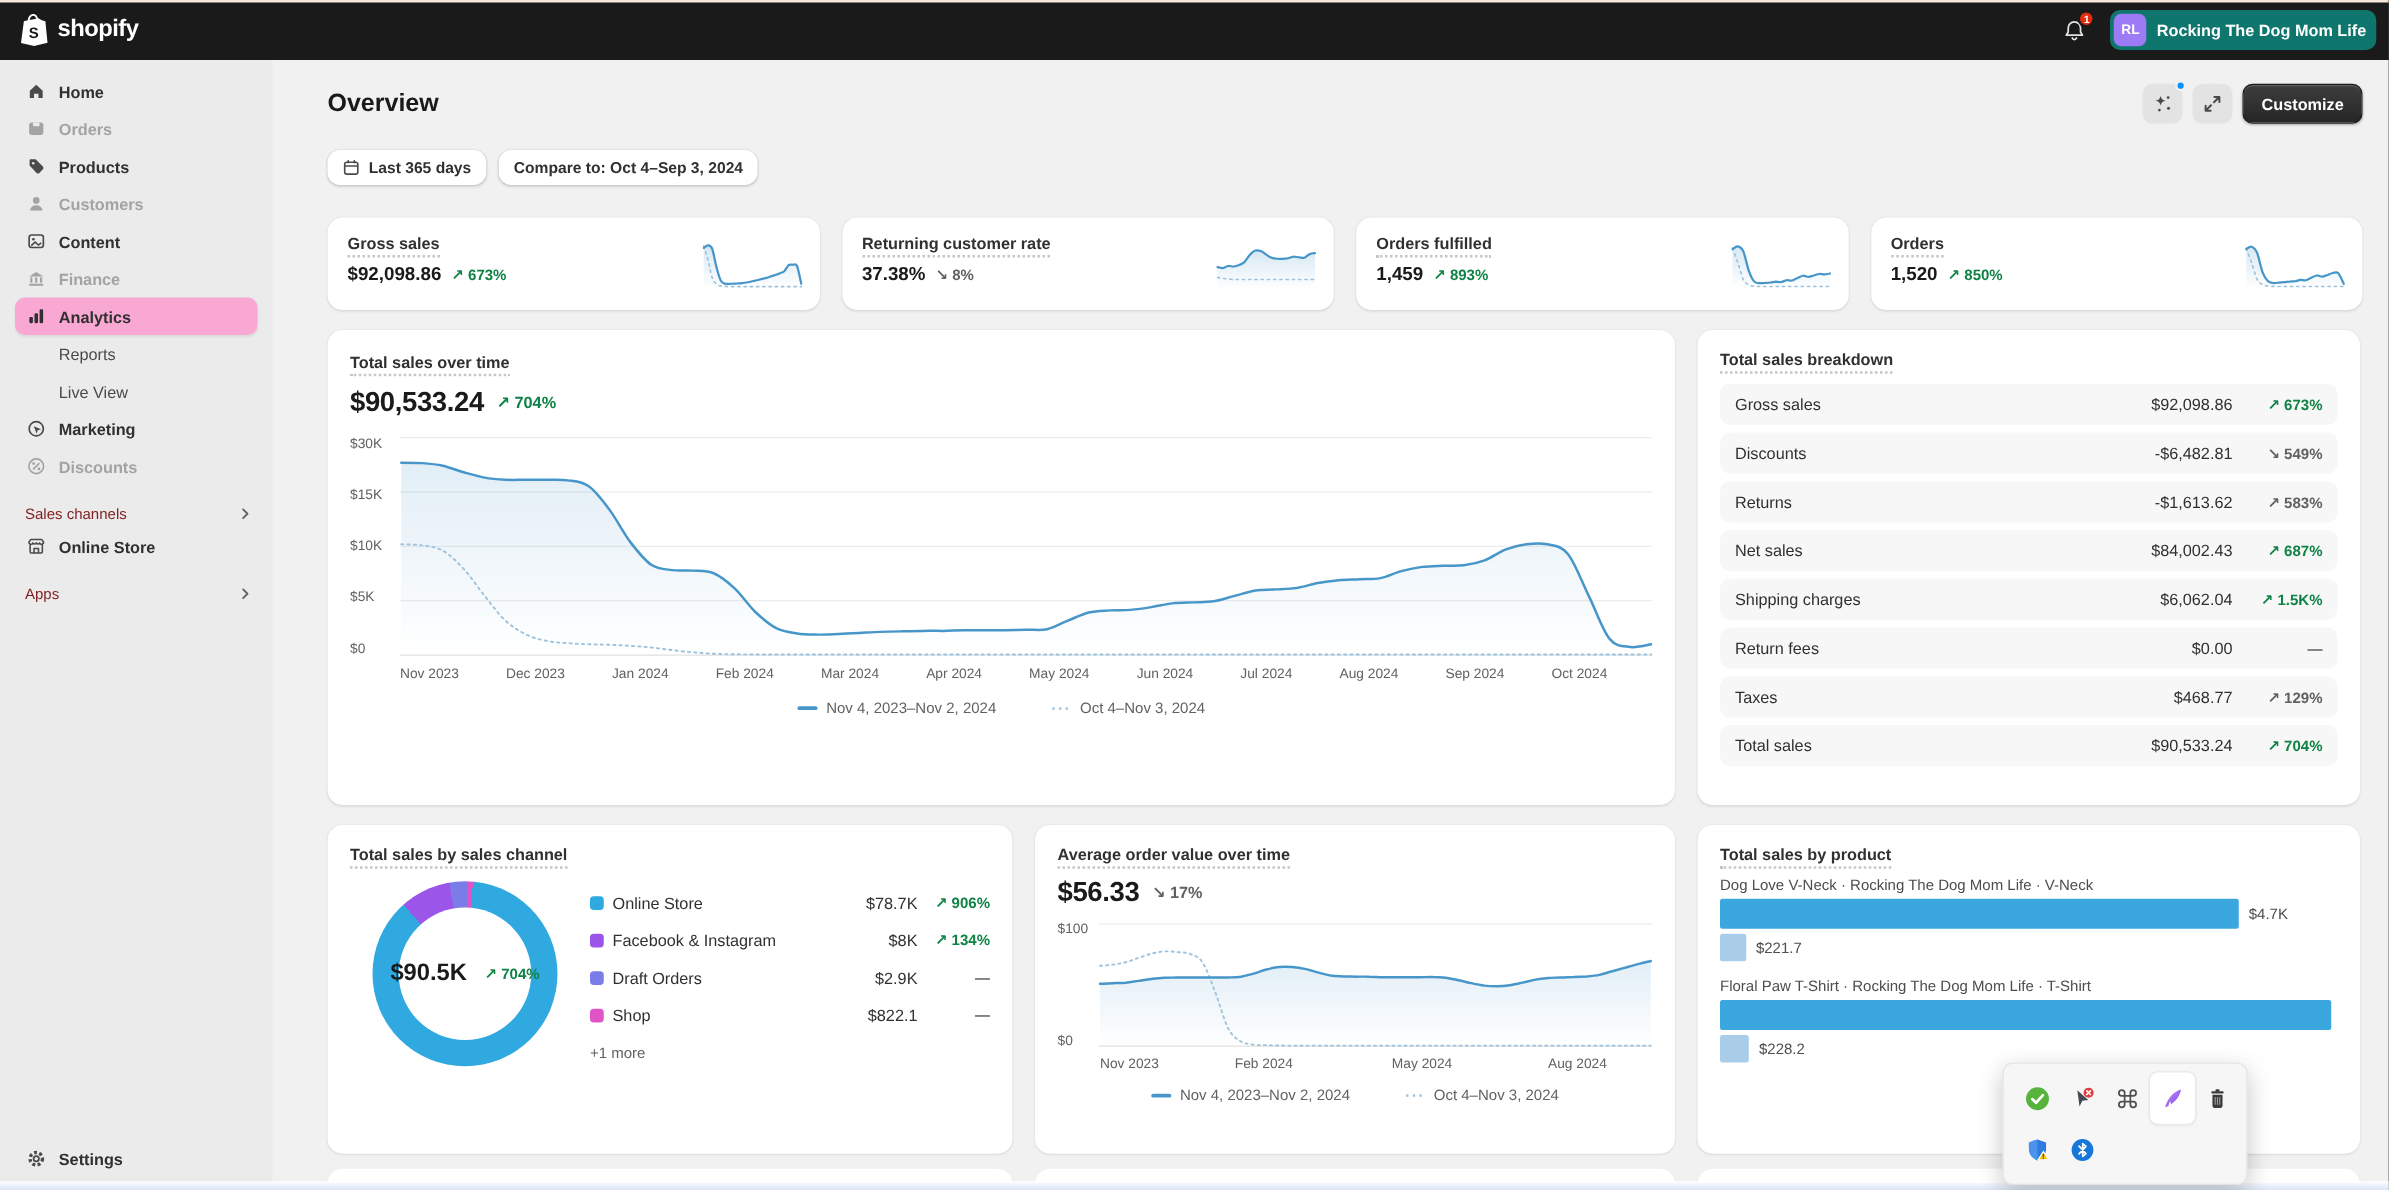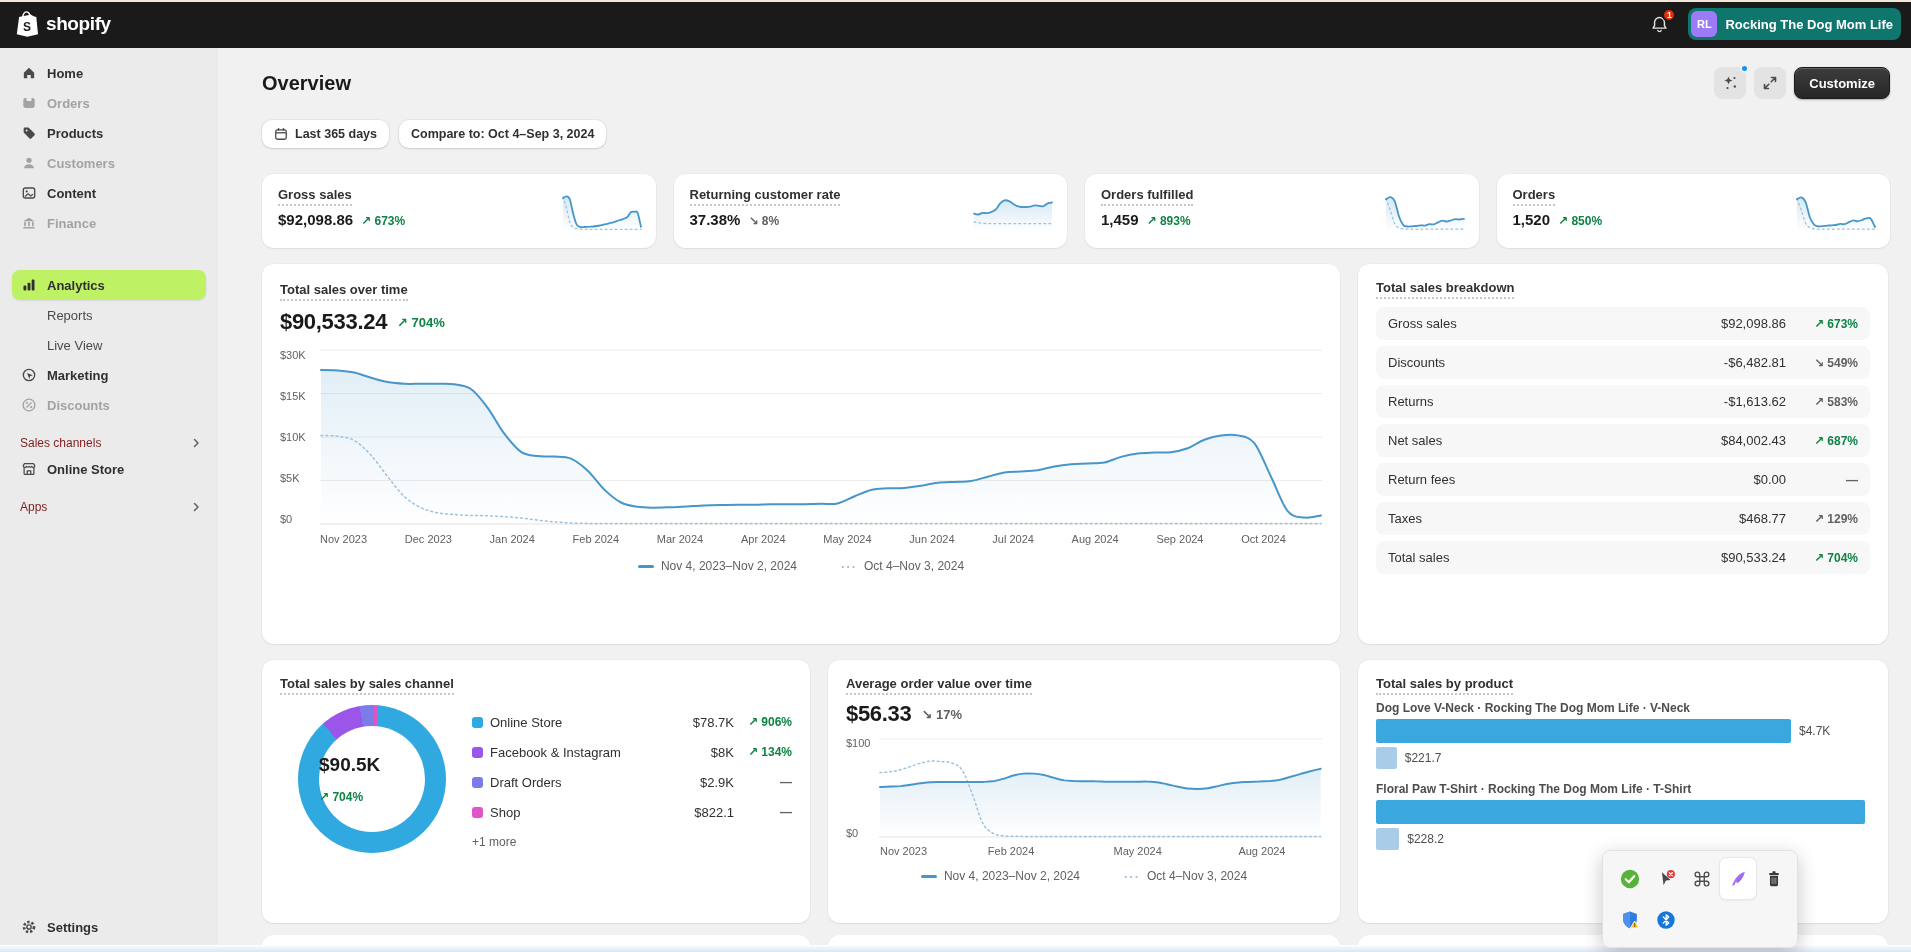--- a/index.html
+++ b/index.html
@@ -23,21 +23,21 @@
   .store-name { color:#fff; font-size:13px; font-weight:700; white-space:nowrap; }
 
   
   .layout { display:flex; height:904px; background:#f1f1f1; }
   .sidebar { width:218px; background:#ebebeb; padding:10px 12px 10px 12px; display:flex; flex-direction:column; flex-shrink:0; }
   .side-item { display:flex; align-items:center; gap:10px; height:30px; border-radius:8px; padding:0 8px; cursor:pointer; }
   .side-item .ic { width:17px; display:flex; justify-content:center; }
   .side-item .lbl { font-size:13px; font-weight:600; color:#303030; }
   .side-item.disabled .lbl { color:#a3a3a3; }
   .side-item.disabled { cursor:default; }
-  .side-item.active { background:#bef264; box-shadow:0 1px 2px rgba(0,0,0,.08);margin-top:32px; }
+  .side-item.active { background:#f9a8d4; box-shadow:0 1px 2px rgba(0,0,0,.08); }
   .side-item.active .lbl { font-weight:700; }
   .side-item.sub { padding-left:35px; }
   .side-item.sub .lbl { font-weight:500; color:#4a4a4a; }
   .side-section { display:flex; align-items:center; justify-content:space-between; margin:16px 4px 4px 8px; cursor:pointer; }
   .side-section .slbl { font-size:12px; font-weight:400; color:#7f1d1d; }
   .side-spacer { flex:1; }
 
   .main { flex:1; padding:18px 21px 0 44px; position:relative; }
   .page-head { display:flex; align-items:center; height:34px; margin-bottom:20px; }
   .page-title { font-size:20px; font-weight:700; color:#1a1a1a; }
@@ -84,40 +84,40 @@
   .bd-label { font-size:13px; color:#303030; }
   .bd-right { margin-left:auto; display:flex; align-items:center; gap:8px; }
   .bd-value { font-size:13px; color:#303030; }
   .bd-right .chg { width:64px; text-align:right; }
 
   
   .row3 { display:grid; grid-template-columns:548px 512px 530px; gap:18px; }
   .row3 .card { height:263px; padding:16px 18px; }
   .channel-body { display:flex; align-items:center; margin-top:14px; }
   .donut { width:148px; height:148px; border-radius:50%; margin-left:18px; position:relative; flex-shrink:0; }
-  .donut-hole { position:absolute; inset:21px; background:#fff; border-radius:50%; display:flex; flex-direction:column; justify-content:center; gap:14px; }
+  .donut-hole { position:absolute; inset:21px; background:#fff; border-radius:50%; display:flex; flex-direction:row; align-items:center; justify-content:center; gap:14px; }
   .donut-value { font-size:19px; font-weight:700; color:#1a1a1a; }
   .channel-legend { flex:1; margin-left:26px; }
   .cl-row { display:flex; align-items:center; height:26px; margin-bottom:4px; }
   .cl-swatch { width:11px; height:11px; border-radius:3px; margin-right:7px; flex-shrink:0; }
   .cl-label { font-size:13px; color:#303030; flex:1; }
   .cl-value { font-size:13px; color:#303030; text-align:right; }
   .cl-row .chg { width:58px; text-align:right; }
   .more-link { font-size:12px; color:#616161; margin-top:10px; cursor:pointer; }
 
   .aov-card .big-value-row { margin-top:10px; margin-bottom:10px; }
   .aov-chart-wrap { display:flex; }
   .aov-ylabels { width:34px; height:102px; display:flex; flex-direction:column; justify-content:space-between; padding-right:6px; }
   .aov-xlabels { position:relative; height:16px; margin-left:34px; width:452px; margin-top:6px; }
   .aov-xlabels span { position:absolute; top:0; font-size:11px; color:#616161; }
   .aov-card .legend { margin-top:8px; }
 
   .product-groups { margin-top:10px; }
   .pg { margin-bottom:13px; }
-  .pg-label { font-size:12px; color:#4d4d4d; margin-bottom:4px; white-space:nowrap; overflow:hidden; text-overflow:ellipsis;font-weight:bold; }
+  .pg-label { font-size:12px; color:#4d4d4d; margin-bottom:4px; white-space:nowrap; overflow:hidden; text-overflow:ellipsis; }
   .pg-main, .pg-cmp { display:flex; align-items:center; gap:8px; }
   .pg-main { margin-bottom:4px; }
   .bar-main { height:24px; border-radius:2px; }
   .bar-cmp { height:22px; border-radius:2px; }
   .bar-val { font-size:12px; color:#4d4d4d; white-space:nowrap; }
 
   .partial-row { display:grid; grid-template-columns:548px 512px 530px; gap:18px; margin-top:12px; }
   .partial-card { height:14px; background:#fff; border-radius:12px 12px 0 0; box-shadow:0 1px 2px rgba(0,0,0,.06); }
 
   
@@ -479,20 +479,27 @@
               <span class="bd-right">
                 <span class="bd-value">-$1,613.62</span>
                 <span class="chg neu">↗ 583%</span>
               </span>
             </div>
             <div class="bd-row">
               <span class="bd-label">Net sales</span>
               <span class="bd-right">
                 <span class="bd-value">$84,002.43</span>
                 <span class="chg pos">↗ 687%</span>
+              </span>
+            </div>
+            <div class="bd-row">
+              <span class="bd-label">Shipping charges</span>
+              <span class="bd-right">
+                <span class="bd-value">$6,062.04</span>
+                <span class="chg pos">↗ 1.5K%</span>
               </span>
             </div>
             <div class="bd-row">
               <span class="bd-label">Return fees</span>
               <span class="bd-right">
                 <span class="bd-value">$0.00</span>
                 <span class="chg neu">—</span>
               </span>
             </div>
             <div class="bd-row">

